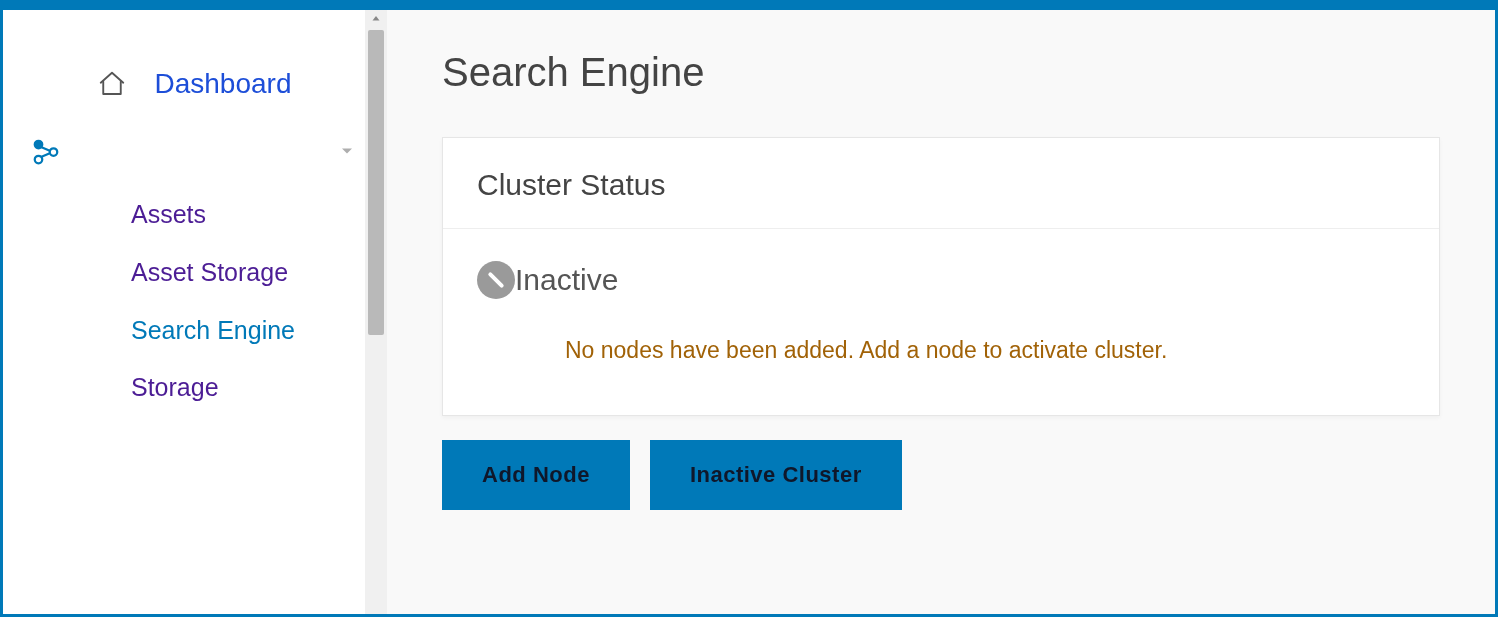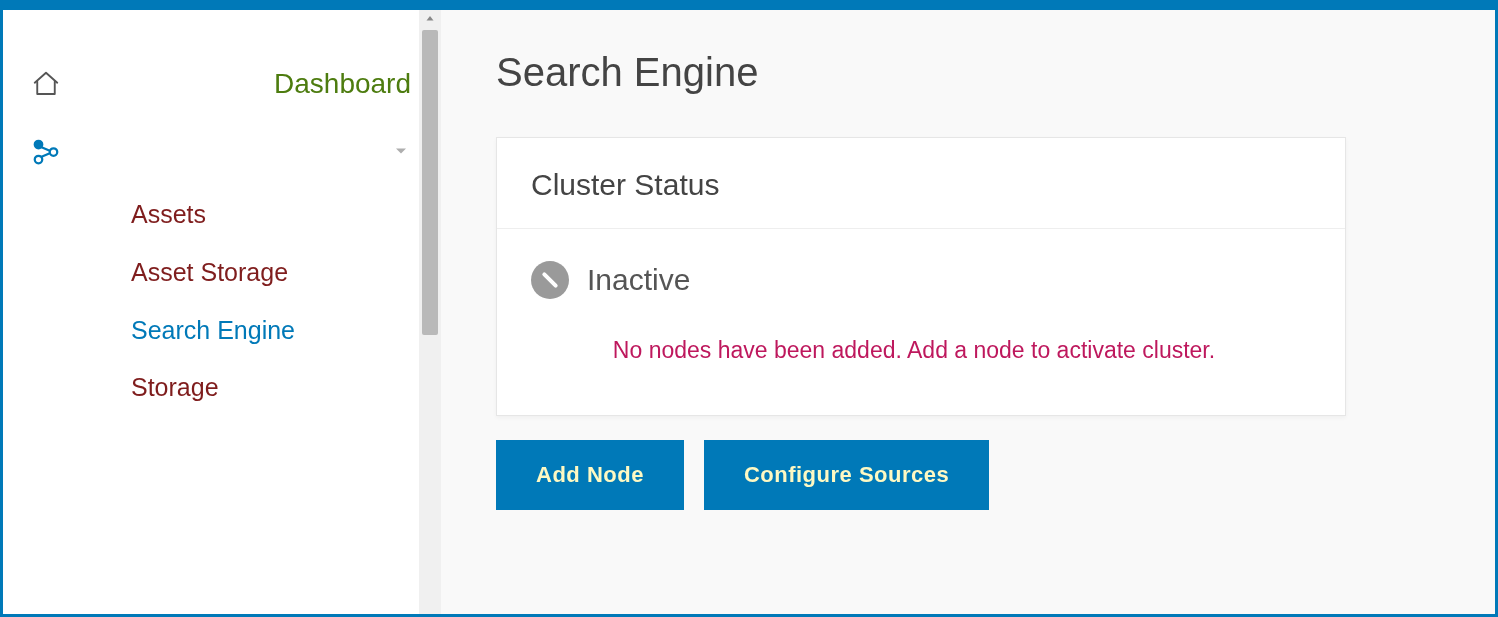--- a/index.html
+++ b/index.html
@@ -32,41 +32,41 @@
       position: relative;
       padding-top: 40px;
     }
     .nav-item, .nav-top-item {
       display: flex;
       align-items: center;
       cursor: pointer;
     }
     .nav-top-item {
       padding: 18px 30px 18px 28px;
-      color: #4d7c0f;
+      color: #1d4ed8;
       font-size: 28px;
       font-weight: 300;
-      justify-content: space-between;
+      justify-content: center;
       position: relative;
     }
     .nav-top-item .icon-slot {
       width: 40px;
       display: inline-flex;
       align-items: center;
       justify-content: flex-start;
       margin-right: 18px;
     }
     .nav-top-item .caret {
       margin-left: auto;
       color: #aeaeae;
     }
     .nav-top-item.active .icon-slot svg { stroke: #0079b8; fill: #0079b8; }
     .sub-item {
       padding: 12px 30px 12px 128px;
-      color: #7f1d1d;
+      color: #4c1d95;
       font-size: 25px;
       font-weight: 300;
       cursor: pointer;
       line-height: 1.35;
     }
     .sub-item.active { color: #0079b8; }
     
     .scroll-track {
       position: absolute;
       right: 0;
@@ -100,36 +100,35 @@
     .page-title {
       font-size: 40px;
       font-weight: 300;
       color: #444;
       margin-bottom: 42px;
     }
     .card {
       background: #fff;
       border: 1px solid #e6e6e6;
       box-shadow: 0 2px 4px rgba(0,0,0,0.04);
-      width: 850px;
+      width: 998px;
     }
     .card-header {
       padding: 30px 34px 26px 34px;
       border-bottom: 1px solid #eee;
       font-size: 30px;
       font-weight: 300;
       color: #444;
     }
     .card-body {
       padding: 32px 34px 42px 34px;
     }
     .status-line {
       display: flex;
       align-items: center;
-      gap: 18px;
       margin-bottom: 30px;
     }
     .status-icon {
       width: 38px;
       height: 38px;
       border-radius: 50%;
       background: #9a9a9a;
       display: flex;
       align-items: center;
       justify-content: center;
@@ -142,34 +141,33 @@
       transform: rotate(45deg);
     }
     .status-text {
       font-size: 30px;
       font-weight: 300;
       color: #555;
     }
     .status-desc {
       font-size: 23px;
       font-weight: 300;
-      color: #be185d;
+      color: #a16207;
       line-height: 1.9;
-      margin-left: 63px;
+      margin-left: 88px;
       max-width: 640px;
-      text-align: center;
     }
     .button-row {
       display: flex;
       gap: 20px;
       margin-top: 24px;
     }
     .btn-primary {
       background: #0079b8;
-      color: #fef9c3;
+      color: #0f172a;
       border: none;
       font-size: 22px;
       font-weight: 600;
       letter-spacing: 0.5px;
       padding: 22px 40px;
       cursor: pointer;
     }
   </style>
 </head>
 <body>
@@ -240,18 +238,18 @@
               <div class="slash"></div>
             </div>
             <div class="status-text">Inactive</div>
           </div>
           <div class="status-desc">No nodes have been added. Add a node to activate cluster.</div>
         </div>
       </div>
 
       <div class="button-row">
         <button class="btn-primary">Add Node</button>
-        <button class="btn-primary">Configure Sources</button>
+        <button class="btn-primary">Inactive Cluster</button>
       </div>
     </main>
 
   </div>
 </div>
 
 </body></html>

